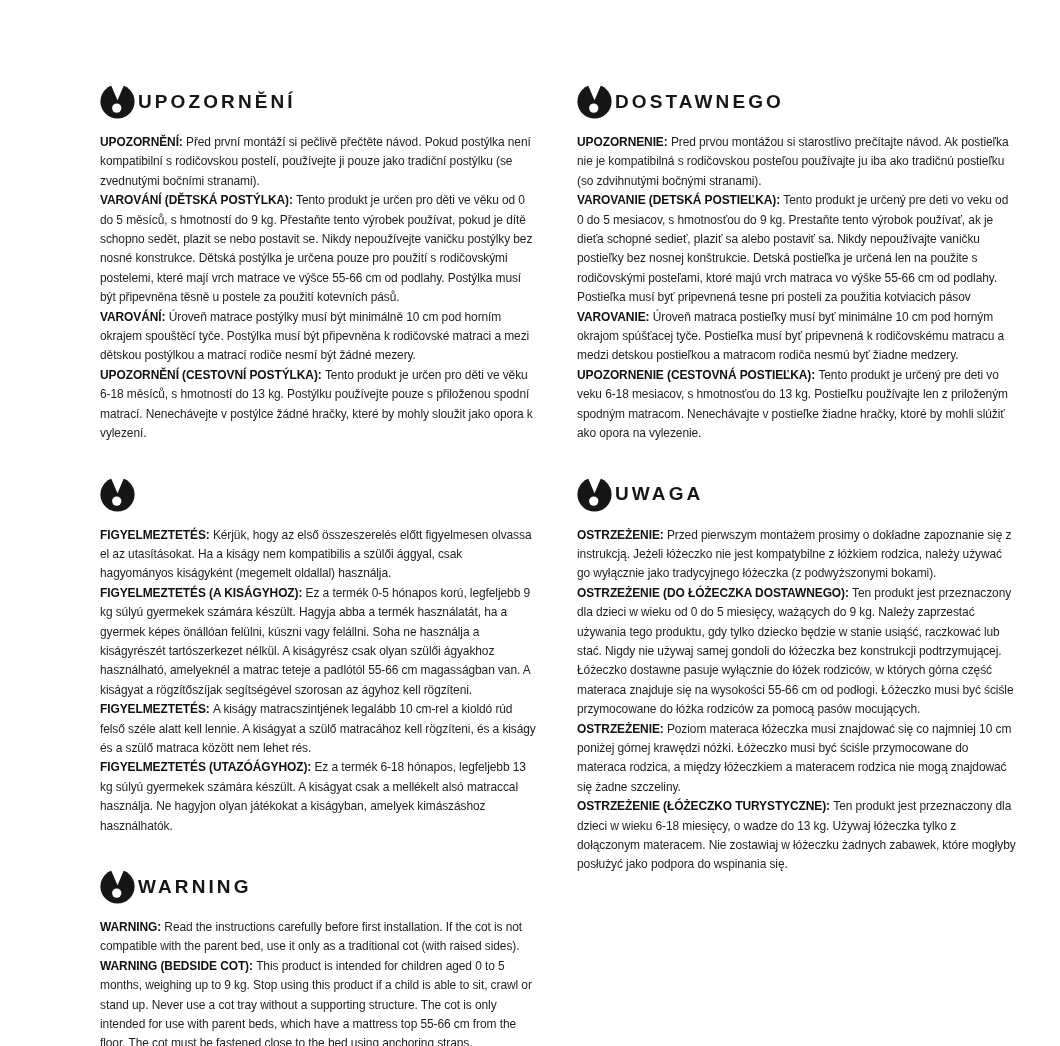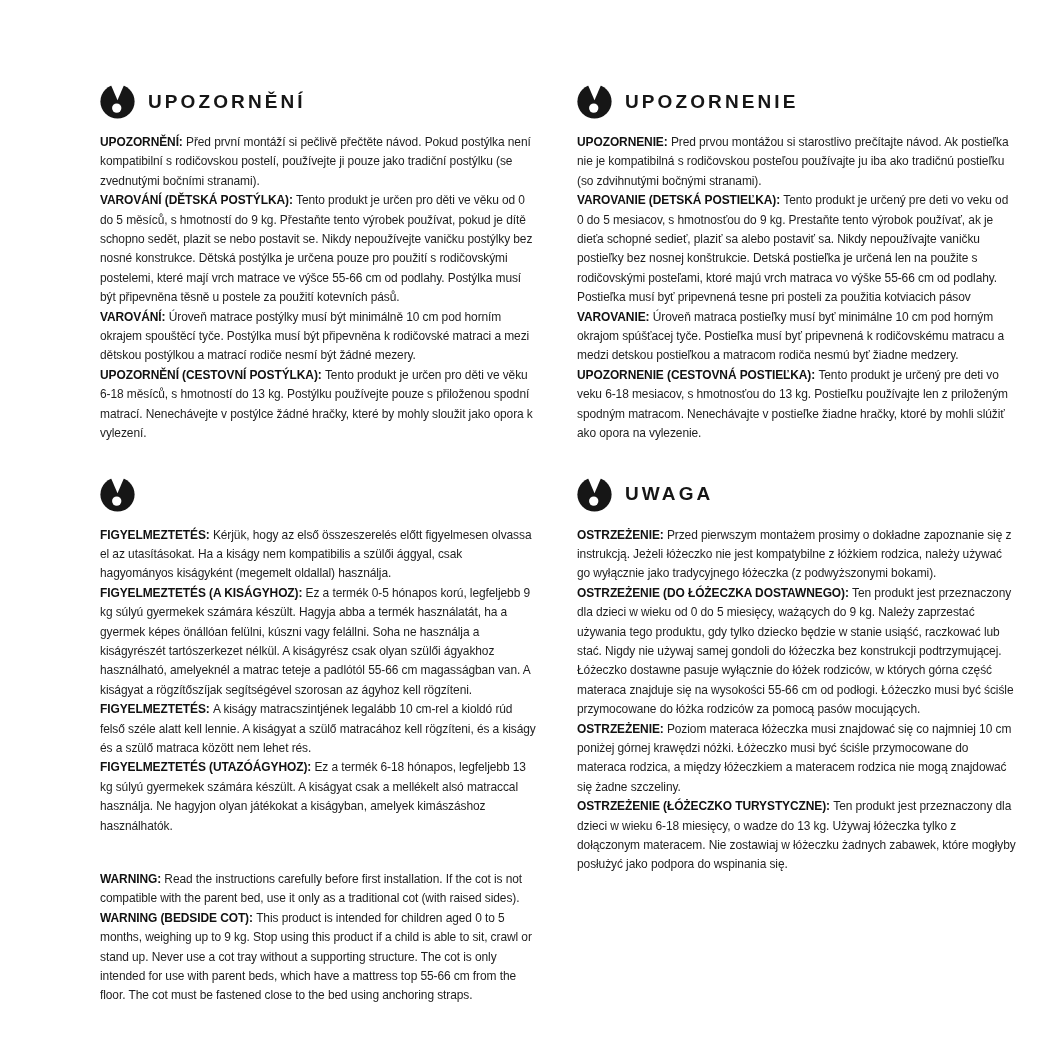--- a/index.html
+++ b/index.html
@@ -20,21 +20,21 @@
     column-gap: 38px;
     font-family: "Liberation Sans", sans-serif;
     color: #1c1c1c;
     background: #ffffff;
   }
   .column { min-width: 0; }
   .section { margin-bottom: 34px; }
   .heading-row {
     display: flex;
     align-items: center;
-    gap: 13px;
+    gap: 3px;
     margin-bottom: 13px;
   }
   .badge { width: 35px; height: 35px; flex: 0 0 auto; display: block; }
   .heading-text {
     margin: 0;
     font-size: 19px;
     font-weight: 700;
     letter-spacing: 3.1px;
     color: #161616;
     white-space: nowrap;
@@ -88,37 +88,47 @@
     </div>
     <div class="paragraphs">
           <p class="para"><strong>FIGYELMEZTETÉS: </strong><span>Kérjük, hogy az első összeszerelés előtt figyelmesen olvassa el az utasításokat. Ha a kiságy nem kompatibilis a szülői ággyal, csak hagyományos kiságyként (megemelt oldallal) használja.</span></p>
           <p class="para"><strong>FIGYELMEZTETÉS (A KISÁGYHOZ): </strong><span>Ez a termék 0-5 hónapos korú, legfeljebb 9 kg súlyú gyermekek számára készült. Hagyja abba a termék használatát, ha a gyermek képes önállóan felülni, kúszni vagy felállni. Soha ne használja a kiságyrészét tartószerkezet nélkül. A kiságyrész csak olyan szülői ágyakhoz használható, amelyeknél a matrac teteje a padlótól 55-66 cm magasságban van. A kiságyat a rögzítőszíjak segítségével szorosan az ágyhoz kell rögzíteni.</span></p>
           <p class="para"><strong>FIGYELMEZTETÉS: </strong><span>A kiságy matracszintjének legalább 10 cm-rel a kioldó rúd felső széle alatt kell lennie. A kiságyat a szülő matracához kell rögzíteni, és a kiságy és a szülő matraca között nem lehet rés.</span></p>
           <p class="para"><strong>FIGYELMEZTETÉS (UTAZÓÁGYHOZ): </strong><span>Ez a termék 6-18 hónapos, legfeljebb 13 kg súlyú gyermekek számára készült. A kiságyat csak a mellékelt alsó matraccal használja. Ne hagyjon olyan játékokat a kiságyban, amelyek kimászáshoz használhatók.</span></p>
         </div>
   </section>
 
   <section class="section" lang="en">
+    <div class="heading-row">
+      <span>
+        <svg class="badge" viewBox="0 0 36 36" aria-hidden="true">
+          <circle cx="18" cy="18" r="17.6" fill="#161616"></circle>
+          <path d="M10.2 -1.5 L18 16.6 L25.8 -1.5 Z" fill="#ffffff"></path>
+          <circle cx="17.2" cy="24.8" r="4.8" fill="#ffffff"></circle>
+        </svg>
+      </span>
+      <h2 class="heading-text">WARNING</h2>
+    </div>
     <div class="paragraphs">
           <p class="para"><strong>WARNING: </strong><span>Read the instructions carefully before first installation. If the cot is not compatible with the parent bed, use it only as a traditional cot (with raised sides).</span></p>
           <p class="para"><strong>WARNING (BEDSIDE COT): </strong><span>This product is intended for children aged 0 to 5 months, weighing up to 9 kg. Stop using this product if a child is able to sit, crawl or stand up. Never use a cot tray without a supporting structure. The cot is only intended for use with parent beds, which have a mattress top 55-66 cm from the floor. The cot must be fastened close to the bed using anchoring straps.</span></p>
         </div>
   </section>
 </div>
   <div class="column">
   <section class="section" lang="sk">
     <div class="heading-row">
       <span>
         <svg class="badge" viewBox="0 0 36 36" aria-hidden="true">
           <circle cx="18" cy="18" r="17.6" fill="#161616"></circle>
           <path d="M10.2 -1.5 L18 16.6 L25.8 -1.5 Z" fill="#ffffff"></path>
           <circle cx="17.2" cy="24.8" r="4.8" fill="#ffffff"></circle>
         </svg>
       </span>
-      <h2 class="heading-text">UPOZORNENIE</h2>
+      <h2 class="heading-text">DOSTAWNEGO</h2>
     </div>
     <div class="paragraphs">
           <p class="para"><strong>UPOZORNENIE: </strong><span>Pred prvou montážou si starostlivo prečítajte návod. Ak postieľka nie je kompatibilná s rodičovskou posteľou používajte ju iba ako tradičnú postieľku (so zdvihnutými bočnými stranami).</span></p>
           <p class="para"><strong>VAROVANIE (DETSKÁ POSTIEĽKA): </strong><span>Tento produkt je určený pre deti vo veku od 0 do 5 mesiacov, s hmotnosťou do 9 kg. Prestaňte tento výrobok používať, ak je dieťa schopné sedieť, plaziť sa alebo postaviť sa. Nikdy nepoužívajte vaničku postieľky bez nosnej konštrukcie. Detská postieľka je určená len na použite s rodičovskými posteľami, ktoré majú vrch matraca vo výške 55-66 cm od podlahy. Postieľka musí byť pripevnená tesne pri posteli za použitia kotviacich pásov</span></p>
           <p class="para"><strong>VAROVANIE: </strong><span>Úroveň matraca postieľky musí byť minimálne 10 cm pod horným okrajom spúšťacej tyče. Postieľka musí byť pripevnená k rodičovskému matracu a medzi detskou postieľkou a matracom rodiča nesmú byť žiadne medzery.</span></p>
           <p class="para"><strong>UPOZORNENIE (CESTOVNÁ POSTIEĽKA): </strong><span>Tento produkt je určený pre deti vo veku 6-18 mesiacov, s hmotnosťou do 13 kg. Postieľku používajte len z priloženým spodným matracom. Nenechávajte v postieľke žiadne hračky, ktoré by mohli slúžiť ako opora na vylezenie.</span></p>
         </div>
   </section>
 
   <section class="section" lang="pl">

